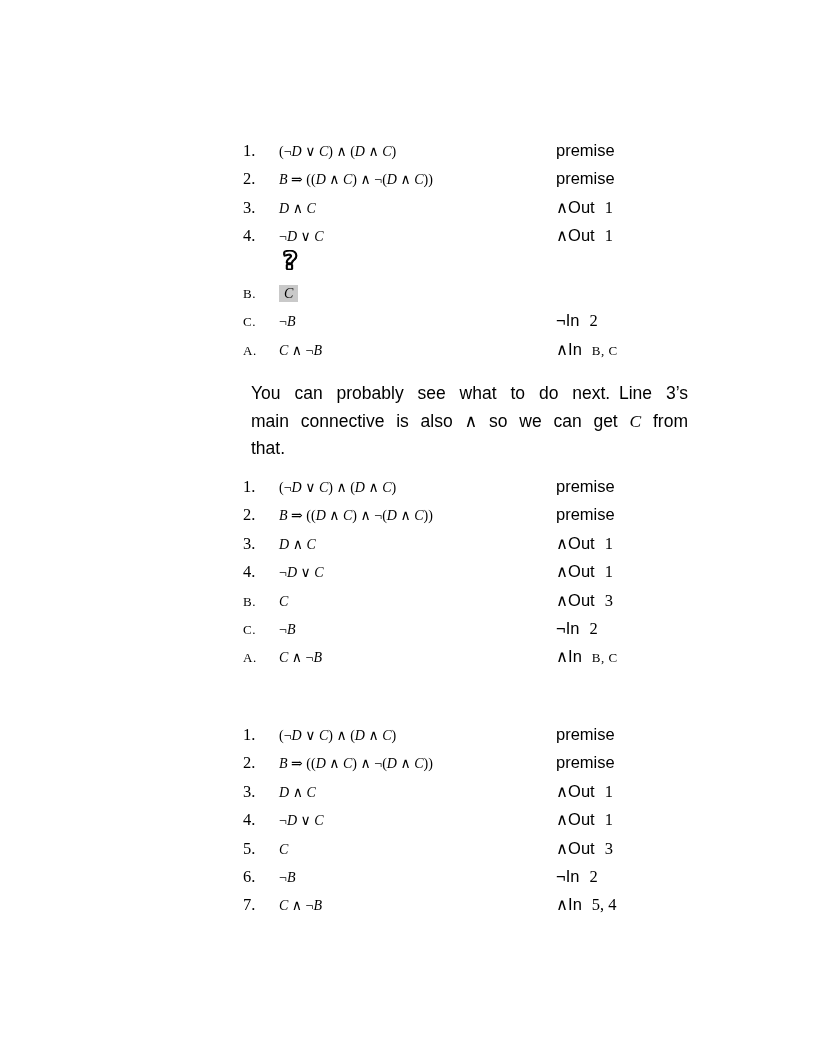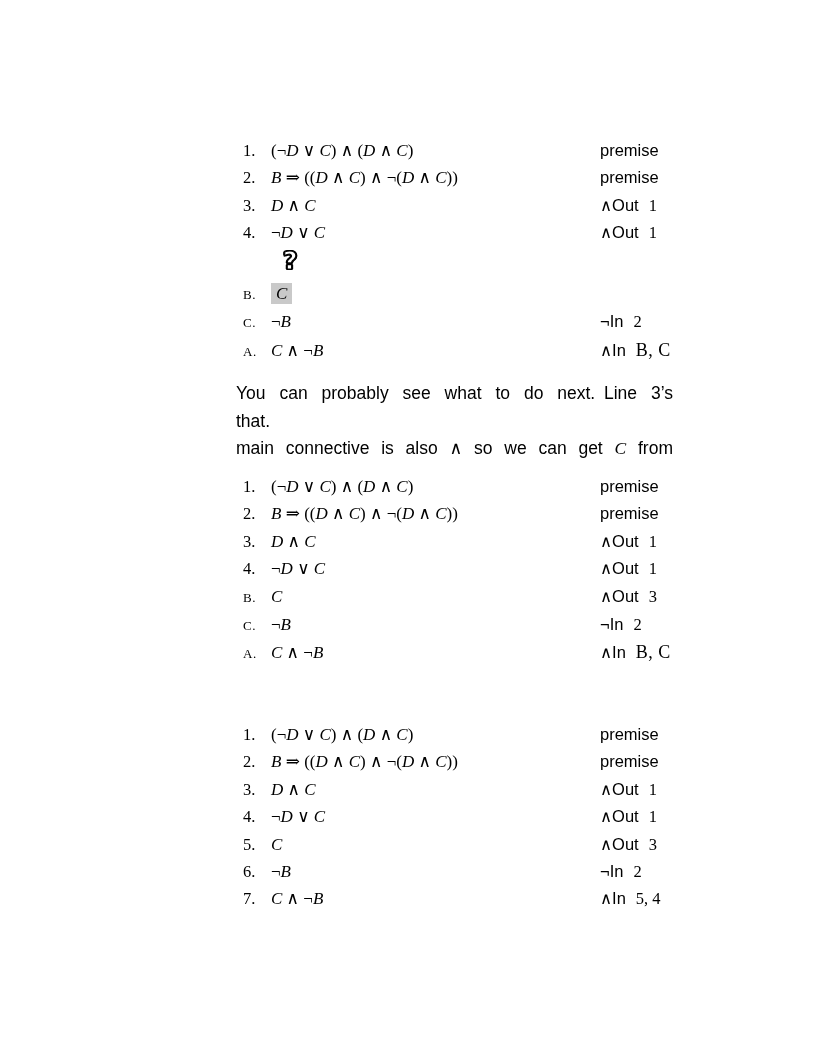--- a/index.html
+++ b/index.html
@@ -1,29 +1,29 @@
 <!DOCTYPE html>
 <html><head>
 <meta charset="utf-8">
 <style>
   html,body{margin:0;padding:0;background:#ffffff;}
   .page{position:relative;width:816px;height:1056px;background:#ffffff;color:#000;
         font-family:"Liberation Sans","DejaVu Sans",sans-serif;overflow:hidden;}
-  .block{position:absolute;left:236px;}
+  .block{position:absolute;left:251px;}
   .ptable{position:absolute;left:243px;width:430px;}
   .prow{display:grid;grid-template-columns:22px 279px auto;column-gap:6px;
         align-items:baseline;line-height:26.4px;white-space:nowrap;}
   .lab{font-family:"Liberation Serif","DejaVu Serif",serif;font-size:16.5px;}
   .lab.scl{font-size:13px;letter-spacing:0.5px;}
-  .frm{font-family:"Liberation Serif","DejaVu Serif",serif;font-size:17px;}
+  .frm{font-family:"Liberation Serif","DejaVu Serif",serif;font-size:14px;margin-left:8px;}
   .frm i, .mv{font-family:"Liberation Serif","DejaVu Serif",serif;font-style:italic;}
-  .jus{font-size:16.5px;margin-left:44px;}
+  .jus{font-size:16.5px;}
   .rule{font-family:"Liberation Sans","DejaVu Sans",sans-serif;}
   .ref{font-family:"Liberation Serif","DejaVu Serif",serif;font-size:16.5px;margin-left:10px;}
-  .ref.sc{font-size:18px;letter-spacing:0.5px;}
+  .ref.sc{font-size:13px;letter-spacing:0.5px;}
   .ref:empty{display:none;}
   .hl{background:#c9c9c9;padding:1px 5px;}
   .qmark{position:absolute;left:283px;font-size:25px;font-weight:700;color:#fff;
          font-family:"DejaVu Sans",sans-serif;
          -webkit-text-stroke:1.2px #000;
          text-shadow:-1px -1px 0 #000,1px -1px 0 #000,-1px 1px 0 #000,1px 1px 0 #000,
                      0 -1.4px 0 #000,0 1.4px 0 #000,-1.4px 0 0 #000,1.4px 0 0 #000;}
   .para{width:437px;font-size:17.5px;line-height:27.5px;}
   .pline{text-align:justify;text-align-last:justify;}
   .pline.noj{text-align:left;text-align-last:left;}
@@ -71,22 +71,22 @@
     </div>
     <div class="prow">
       <span class="lab scl">A.</span>
       <span class="frm"><i>C</i> ∧ ¬<i>B</i></span>
       <span class="jus"><span class="rule">∧In</span><span class="ref sc">B, C</span></span>
     </div>
   </div>
 
   <div class="block para" style="top:380px;">
     <div class="pline"><span>You can probably see what to do next. Line 3’s</span></div>
+    <div class="pline"><span>main connective is also ∧ so we can get </span><span class="mv">C</span><span> from</span></div>
     <div class="pline noj"><span>that.</span></div>
-    <div class="pline"><span>main connective is also ∧ so we can get </span><span class="mv">C</span><span> from</span></div>
   </div>
 
   <div class="ptable" style="top:473px;">
     <div class="prow">
       <span class="lab">1.</span>
       <span class="frm">(¬<i>D</i> ∨ <i>C</i>) ∧ (<i>D</i> ∧ <i>C</i>)</span>
       <span class="jus"><span class="rule">premise</span></span>
     </div>
     <div class="prow">
       <span class="lab">2.</span>

